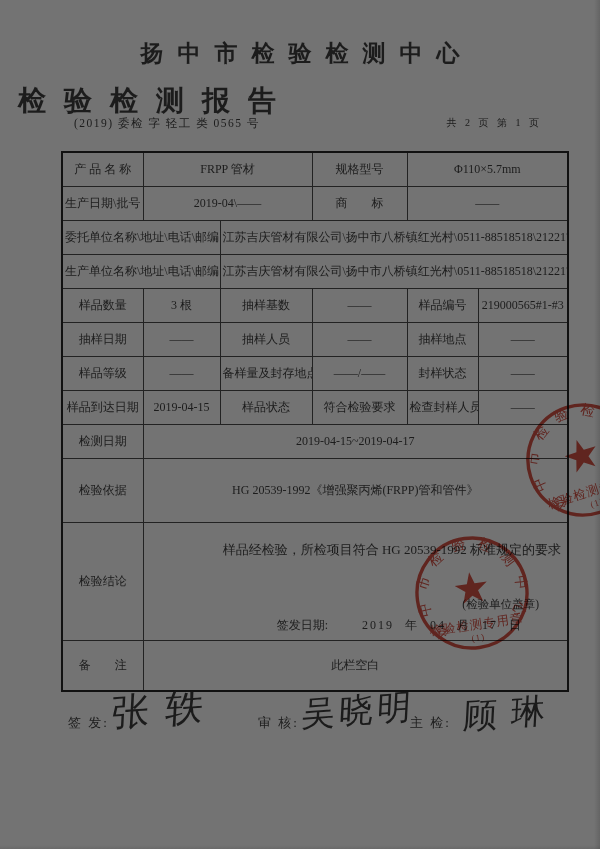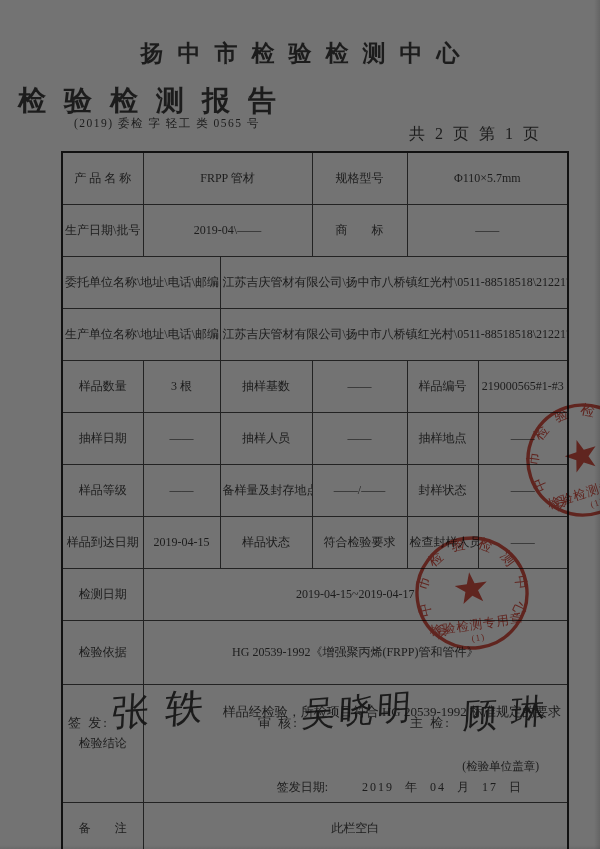--- a/index.html
+++ b/index.html
@@ -12,36 +12,36 @@
   .scan-edge-r{position:absolute;right:0;top:0;width:6px;height:100%;
     background:linear-gradient(to right,rgba(0,0,0,0),rgba(0,0,0,0.13));pointer-events:none;}
   .scan-edge-b{position:absolute;left:0;bottom:0;width:100%;height:4px;
     background:linear-gradient(to bottom,rgba(0,0,0,0),rgba(0,0,0,0.08));pointer-events:none;}
 
   .org-name{position:absolute;top:38px;left:0;width:100%;text-align:center;
     font-size:23px;font-weight:bold;letter-spacing:14px;text-indent:14px;}
   .report-title{position:absolute;top:82px;left:0;width:100%;
     font-size:28px;font-weight:bold;letter-spacing:18px;text-indent:18px;}
   .doc-no{position:absolute;top:116px;left:74px;font-size:11.5px;letter-spacing:1.5px;}
-  .page-info{position:absolute;top:124px;right:58px;font-size:16px;letter-spacing:3px;}
+  .page-info{position:absolute;top:116px;right:58px;font-size:10px;letter-spacing:3px;}
 
   table.report{
     position:absolute;left:61px;top:151px;width:507px;
     border-collapse:collapse;table-layout:fixed;
     border:2px solid #111;
   }
   table.report td{
     border:1px solid #222;
     font-size:12px;text-align:center;vertical-align:middle;
-    padding:17px 2px;overflow:hidden;
+    padding:8px 2px;overflow:hidden;
   }
   td.small{font-size:10.5px;letter-spacing:0;white-space:nowrap;}
   td.tiny{font-size:9.5px;white-space:nowrap;}
   td.left{text-align:left;padding-left:10px;}
-  tr.h33{height:33px}tr.h32{height:32px}tr.h64{height:64px}tr.h118{height:118px}tr.h35{height:42px}
+  tr.h33{height:33px}tr.h32{height:32px}tr.h64{height:64px}tr.h118{height:118px}tr.h35{height:50px}
 
   td.conclusion-cell{position:relative;padding:0;}
   .c-text{position:absolute;top:18px;left:8px;right:6px;text-align:right;font-size:13px;}
   .c-seal{position:absolute;right:28px;top:74px;font-size:11.5px;}
   .c-date{position:absolute;right:44px;top:94px;font-size:12px;}
   .c-date .gap{display:inline-block;width:34px;}
   .c-date .dt{letter-spacing:2px;word-spacing:6px;}
 
   .footer{position:absolute;left:0;top:686px;width:100%;height:90px;}
   .sig-label{position:absolute;font-size:13px;letter-spacing:2px;top:28px;}

